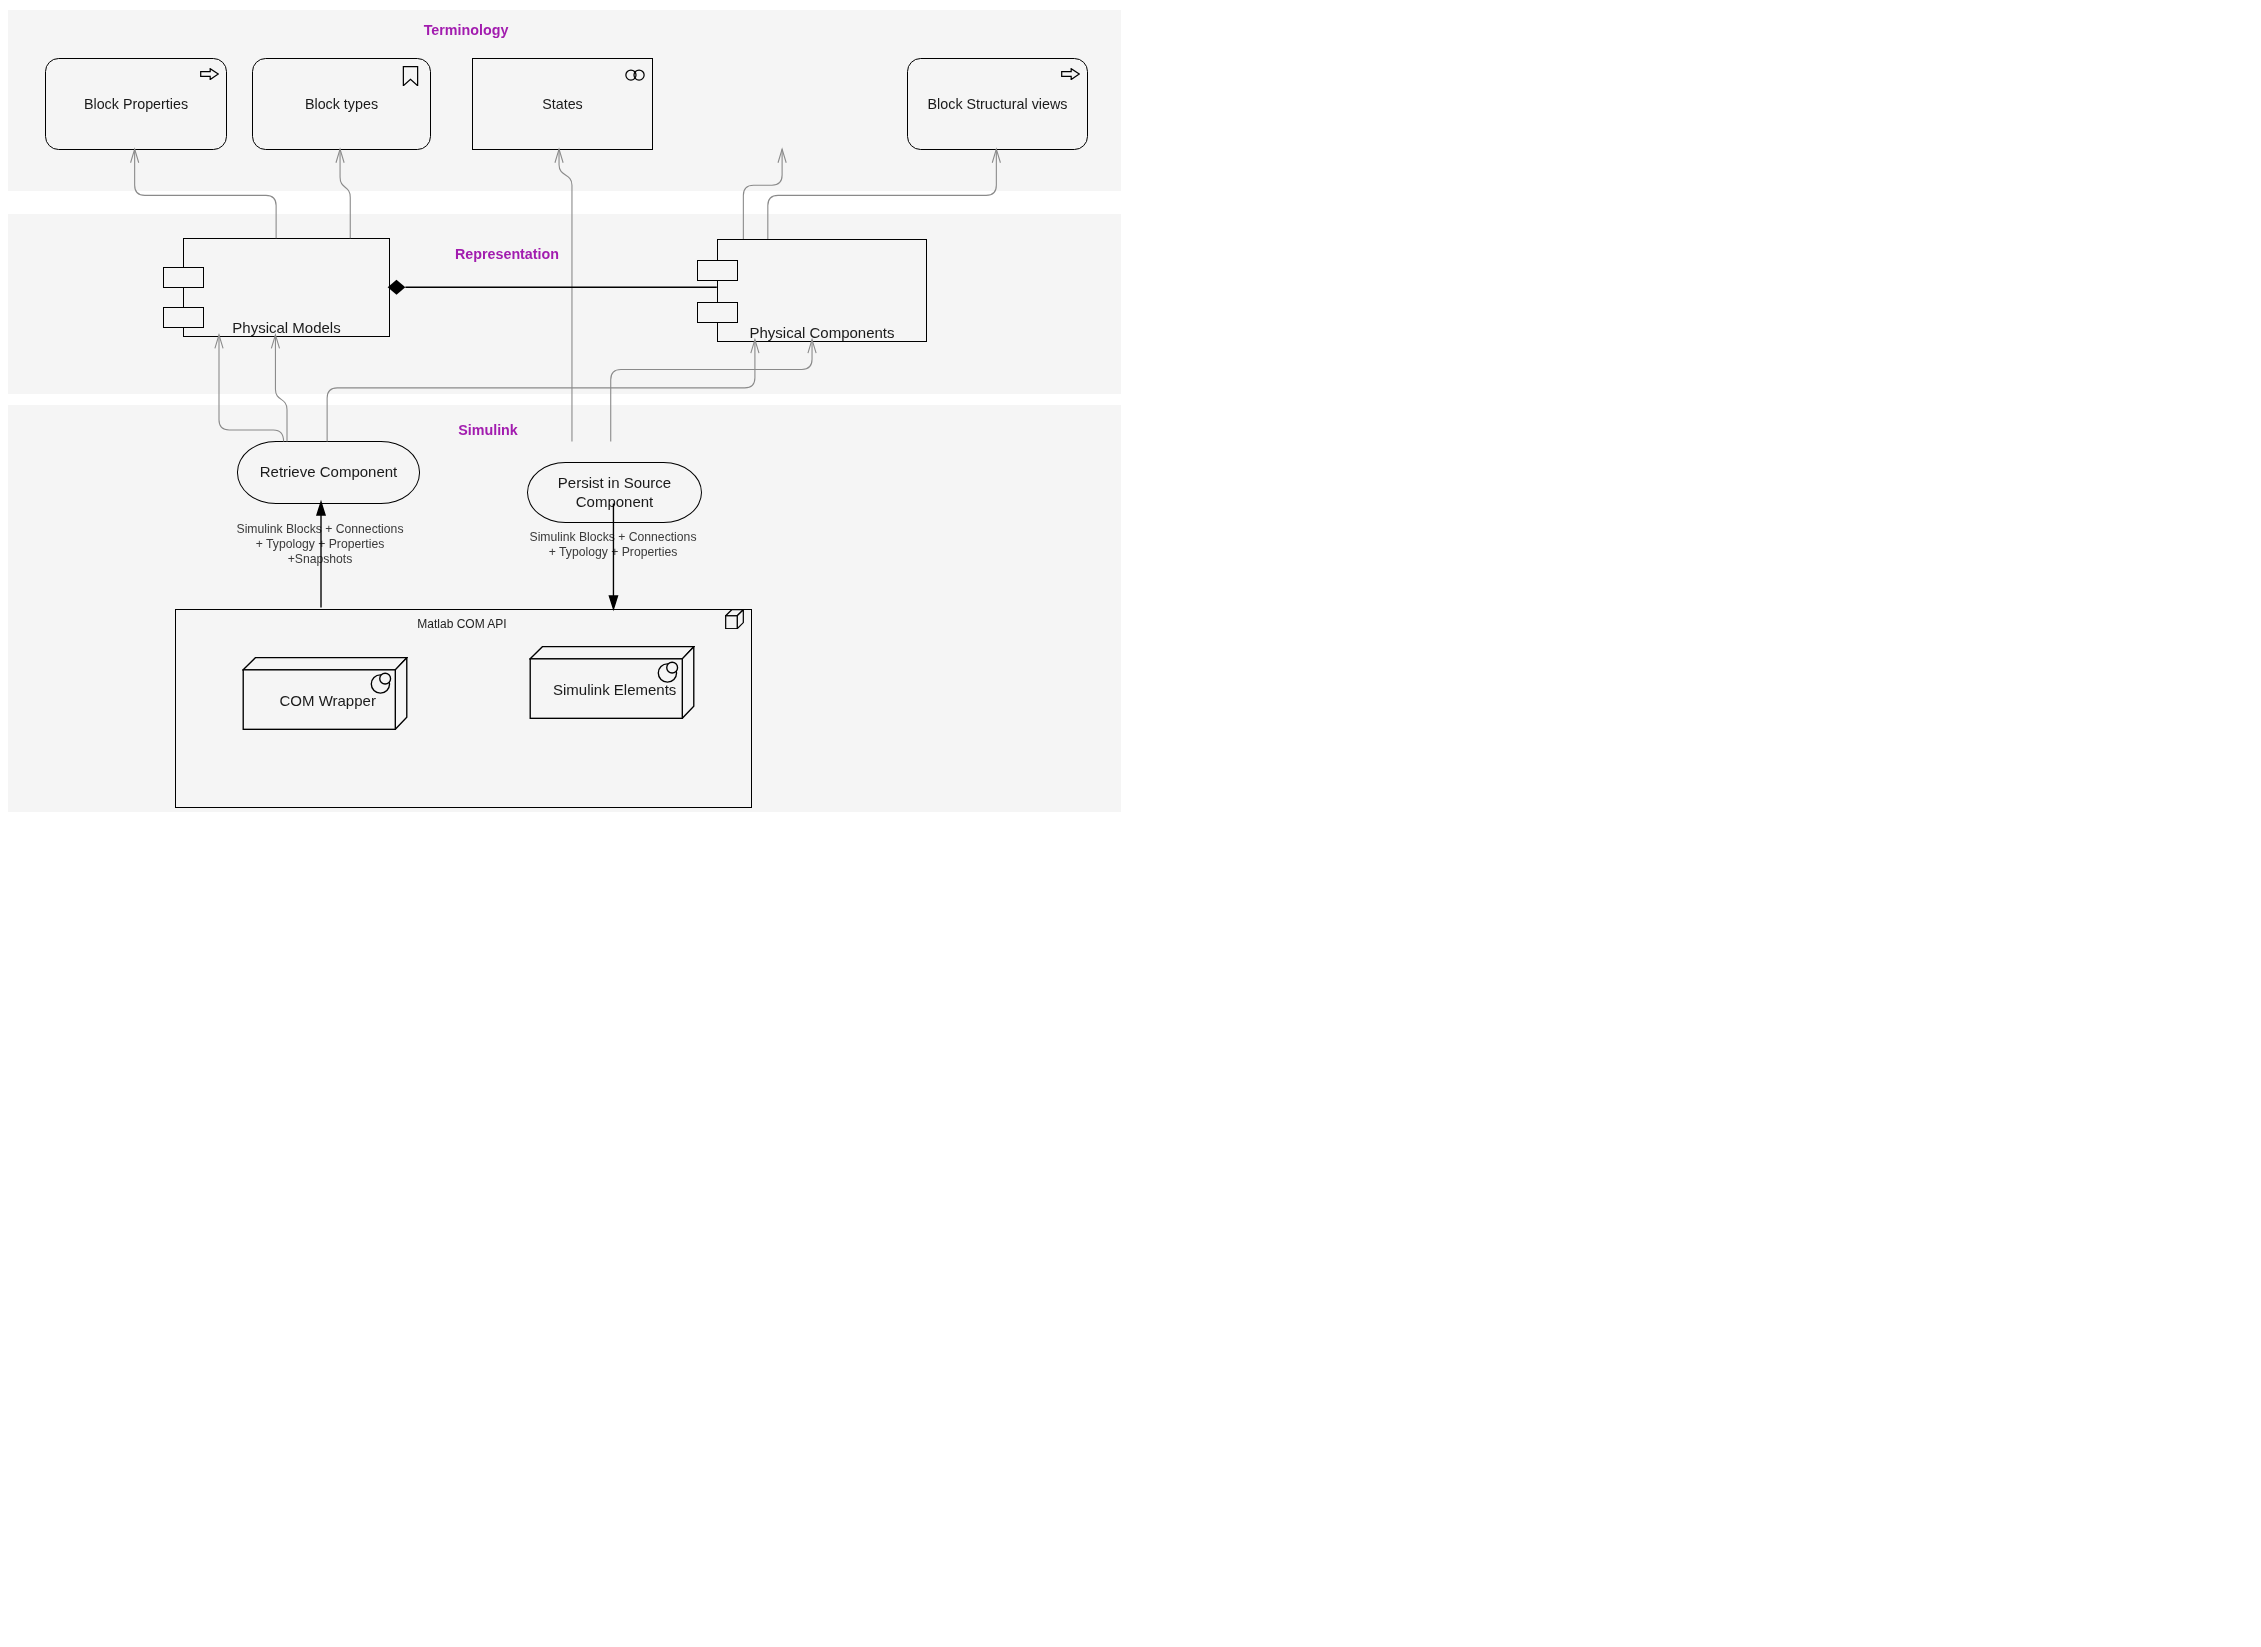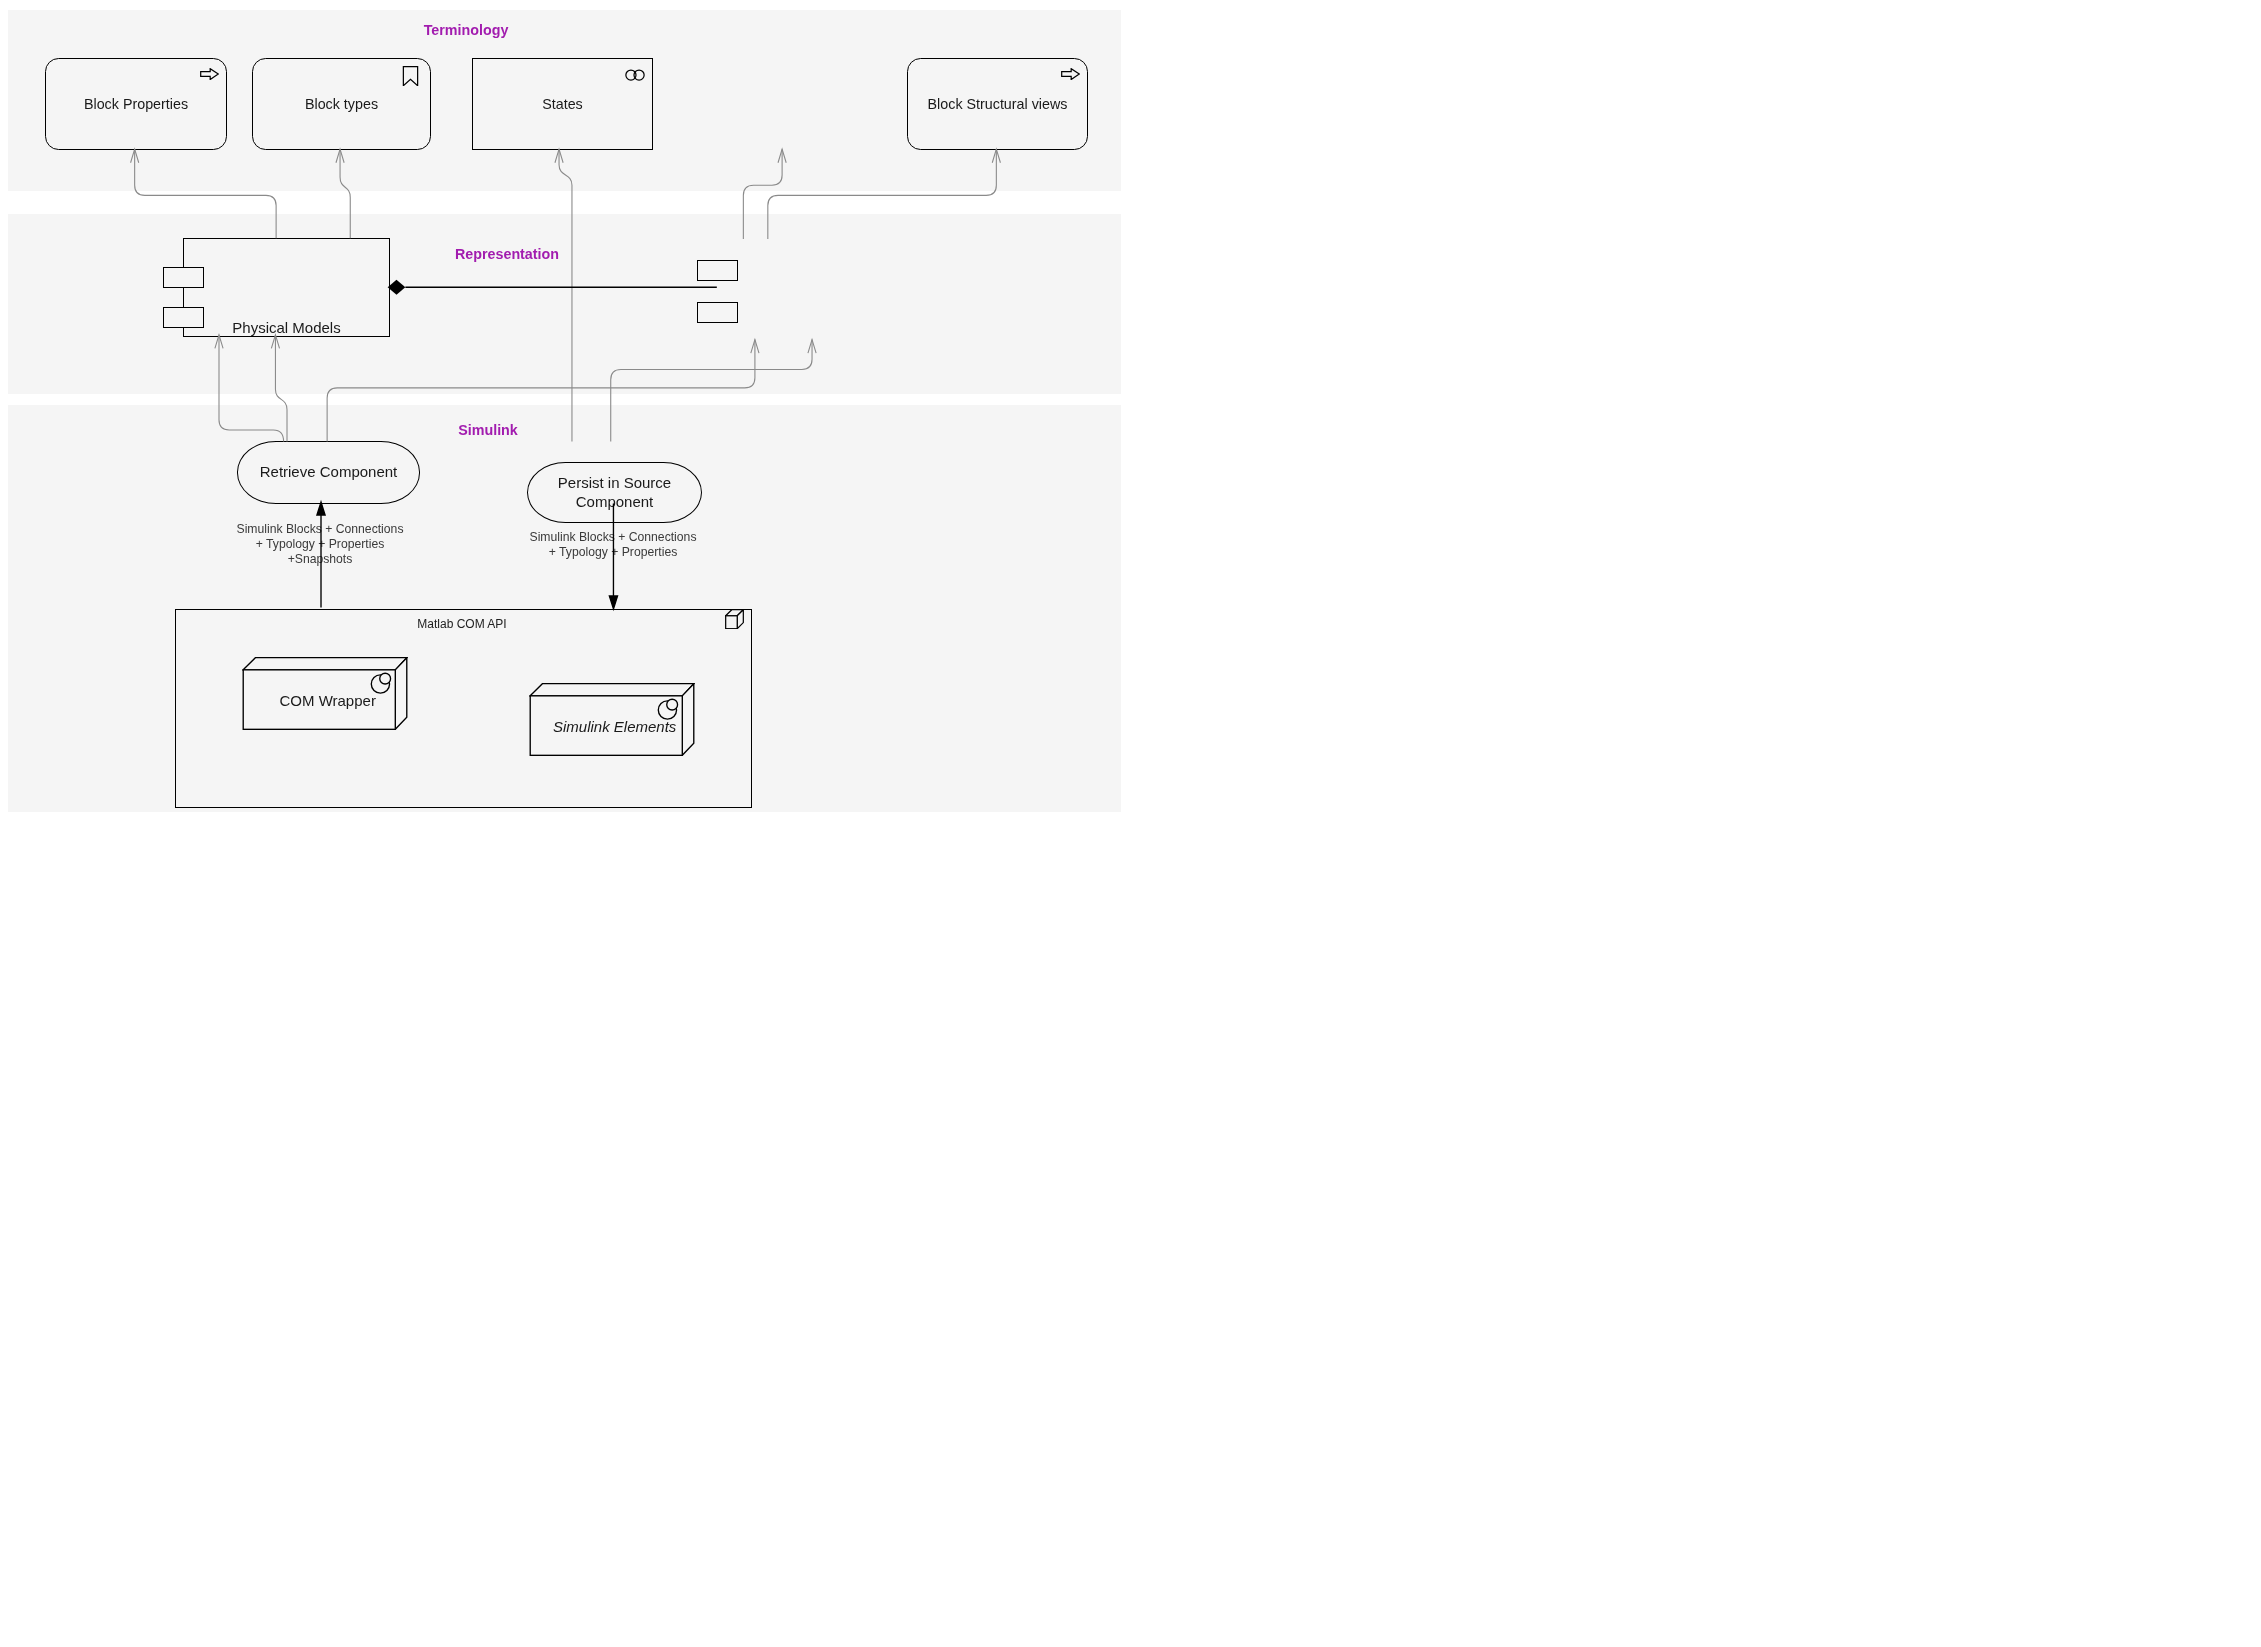--- a/index.html
+++ b/index.html
@@ -85,20 +85,23 @@
     </span>
     <span>Block Structural views</span>
   </div>
 
   <div class="comp" style="left:183px;top:238px;width:205px;height:97px;">
     <span>Physical Models</span>
   </div>
   <div class="port" style="left:163px;top:267px;width:39px;height:19px;"></div>
   <div class="port" style="left:163px;top:307px;width:39px;height:19px;"></div>
 
+  <div class="comp" style="left:717px;top:239px;width:208px;height:101px;">
+    <span>Physical Components</span>
+  </div>
   <div class="port" style="left:697px;top:260px;width:39px;height:19px;"></div>
   <div class="port" style="left:697px;top:302px;width:39px;height:19px;"></div>
 
   <div class="oval" style="left:237px;top:441px;width:181px;height:61px;">
     <span>Retrieve Component</span>
   </div>
   <div class="oval" style="left:527px;top:462px;width:175px;height:61px;padding:0 19px;box-sizing:border-box;">
     <span>Persist in Source Component</span>
   </div>
 
@@ -126,21 +129,21 @@
     <svg width="166" height="73" viewBox="0 0 244 108">
       <polygon points="1,19 19,1 243,1 226,19" fill="#f5f5f5" stroke="#000" stroke-width="2"></polygon>
       <polygon points="226,19 243,1 243,89 226,107" fill="#f5f5f5" stroke="#000" stroke-width="2"></polygon>
       <rect x="1" y="19" width="225" height="88" fill="#f5f5f5" stroke="#000" stroke-width="2"></rect>
       <circle cx="204" cy="40" r="13.5" fill="#f5f5f5" stroke="#000" stroke-width="2"></circle>
       <circle cx="211" cy="32" r="8" fill="#f5f5f5" stroke="#000" stroke-width="2"></circle>
     </svg>
     <div class="n3label">COM Wrapper</div>
   </div>
 
-  <div class="node3d" style="left:529px;top:683px;font-style:italic;">
+  <div class="node3d" style="left:529px;top:646px;">
     <svg width="166" height="73" viewBox="0 0 244 108">
       <polygon points="1,19 19,1 243,1 226,19" fill="#f5f5f5" stroke="#000" stroke-width="2"></polygon>
       <polygon points="226,19 243,1 243,89 226,107" fill="#f5f5f5" stroke="#000" stroke-width="2"></polygon>
       <rect x="1" y="19" width="225" height="88" fill="#f5f5f5" stroke="#000" stroke-width="2"></rect>
       <circle cx="204" cy="40" r="13.5" fill="#f5f5f5" stroke="#000" stroke-width="2"></circle>
       <circle cx="211" cy="32" r="8" fill="#f5f5f5" stroke="#000" stroke-width="2"></circle>
     </svg>
     <div class="n3label">Simulink Elements</div>
   </div>
 

